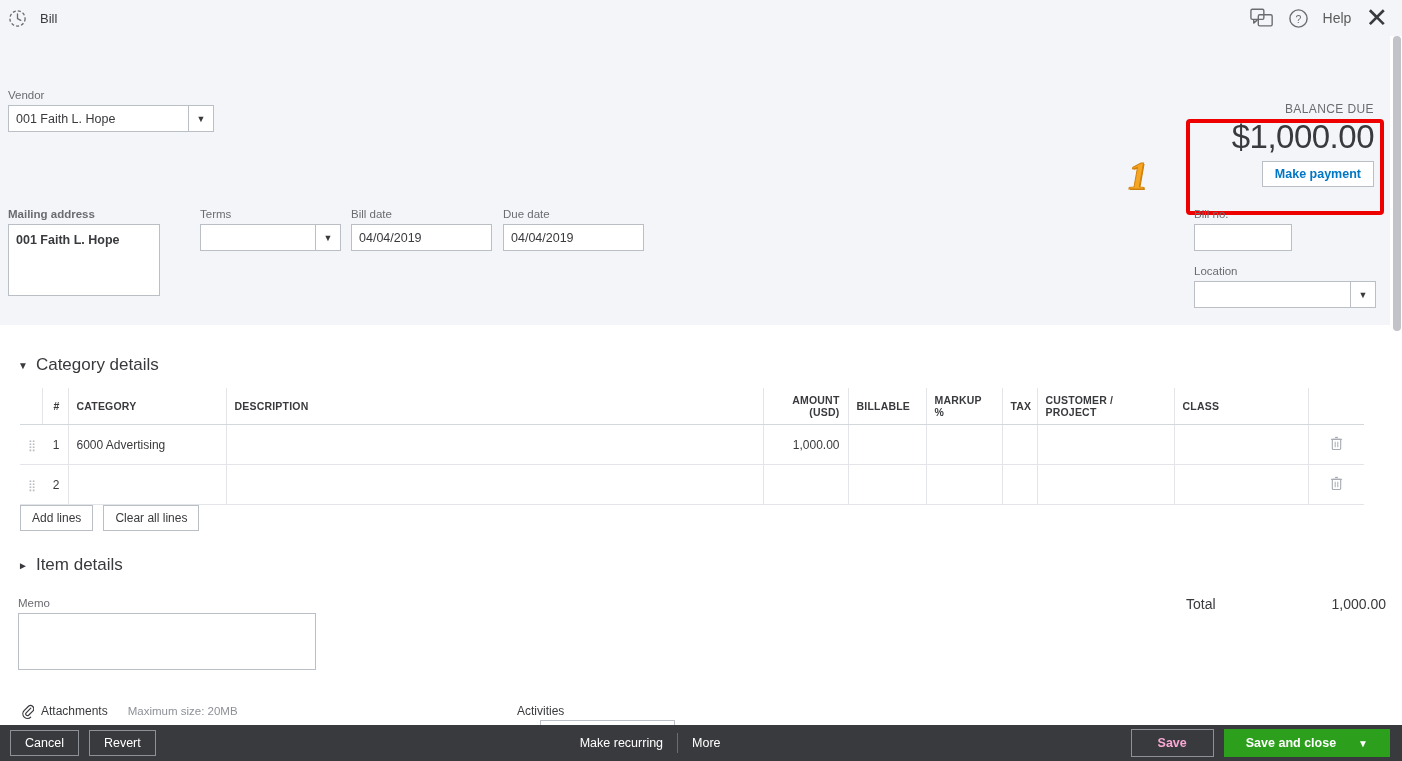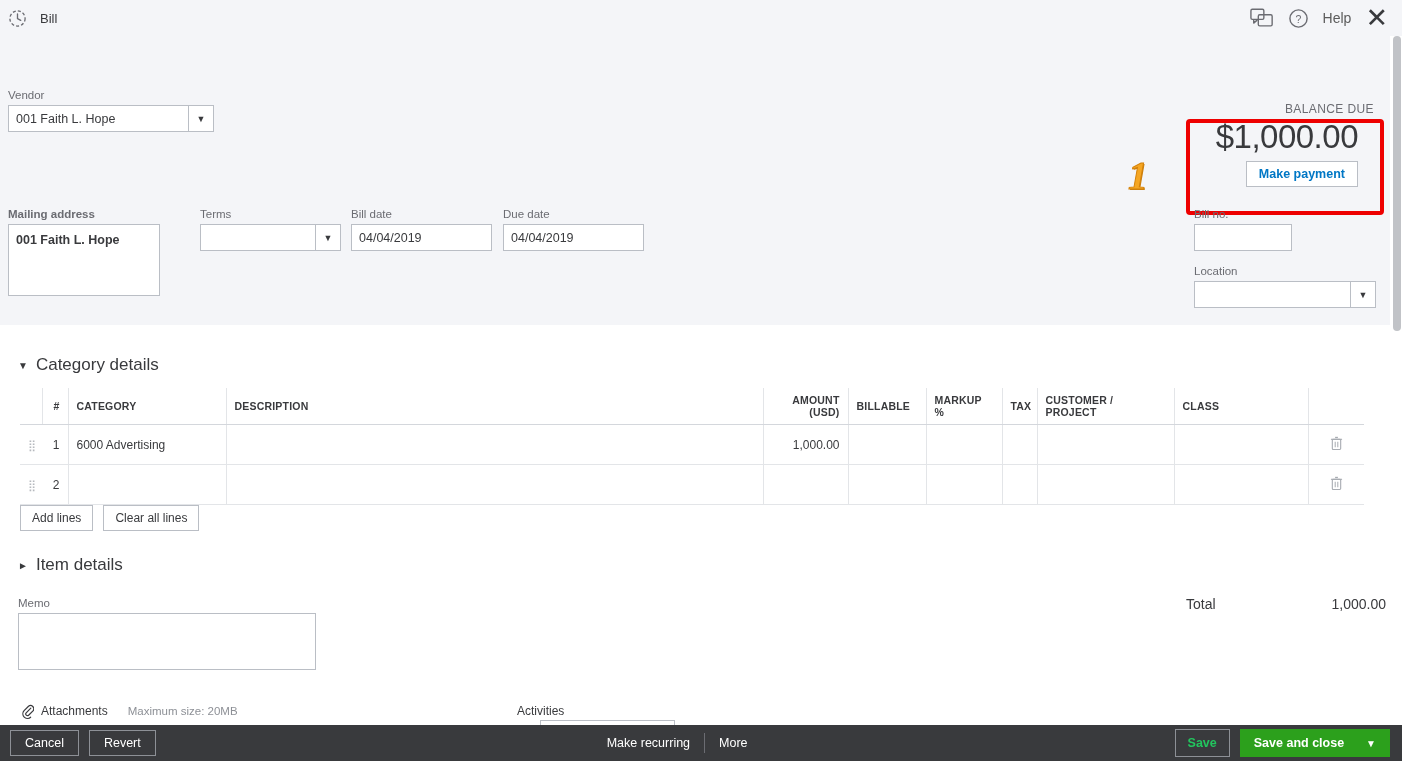--- a/index.html
+++ b/index.html
@@ -46,21 +46,21 @@
   }
   .ta {
     background:#fff; border:1px solid #babec5; font-size:12.5px;
     padding:7px; color:#393a3d; line-height:1.3;
   }
 
   .balance-label {
     position:absolute; right:16px; top:66px;
     font-size:12px; letter-spacing:.4px; color:#6b6c72;
   }
-  .balance-box { position:absolute; right:32px; top:84px; text-align:right; }
+  .balance-box { position:absolute; right:16px; top:84px; text-align:right; }
   .balance-amt { font-size:33px; color:#393a3d; line-height:1; letter-spacing:-.5px; }
   .makepay {
     margin-top:8px; display:inline-block;
     border:1px solid #babec5; background:#fff; color:#0077c5;
     font-size:12.5px; font-weight:bold; padding:5px 12px;
     cursor:pointer;
   }
   .annot-rect {
     position:absolute; left:1186px; top:83px; width:198px; height:96px;
     border:4px solid #ee0000; border-radius:4px; pointer-events:none;
@@ -115,26 +115,26 @@
     position:absolute; left:0; bottom:0; width:1402px; height:36px;
     background:#393a3d; display:flex; align-items:center;
   }
   .fbtn {
     border:1px solid #8d9096; background:transparent; color:#fff;
     font-size:12.5px; padding:5px 14px; margin-left:10px; cursor:pointer;
   }
   .flink { color:#fff; font-size:12.5px; cursor:pointer; }
   .fdiv { width:1px; height:20px; background:#6b6c72; margin:0 14px; }
   .save-btn {
-    border:1px solid #8d9096; background:transparent; color:#22c55e;
-    font-weight:bold; font-size:12.5px; padding:6px 12px; cursor:pointer;margin-left:17px;
+    border:1px solid #8d9096; background:transparent; color:#f9a8d4;
+    font-weight:bold; font-size:12.5px; padding:6px 26px; cursor:pointer;
   }
   .sac {
     background:#2ca01c; color:#fff; font-weight:bold; font-size:12.5px;
-    padding:7px 14px; display:flex; align-items:center; gap:22px; cursor:pointer;
+    padding:7px 22px; display:flex; align-items:center; gap:22px; cursor:pointer;
   }
 
   
   .sbar { position:absolute; right:0; top:36px; width:12px; height:687px; background:#fff; }
   .sthumb { position:absolute; right:1px; top:0px; width:8px; height:295px; background:#c1c3c7; border-radius:4px; }
   .panel-edge { position:absolute; left:1390px; top:36px; width:12px; height:289px; background:#e3e5e8; }
 </style>
 </head>
 <body>
 

